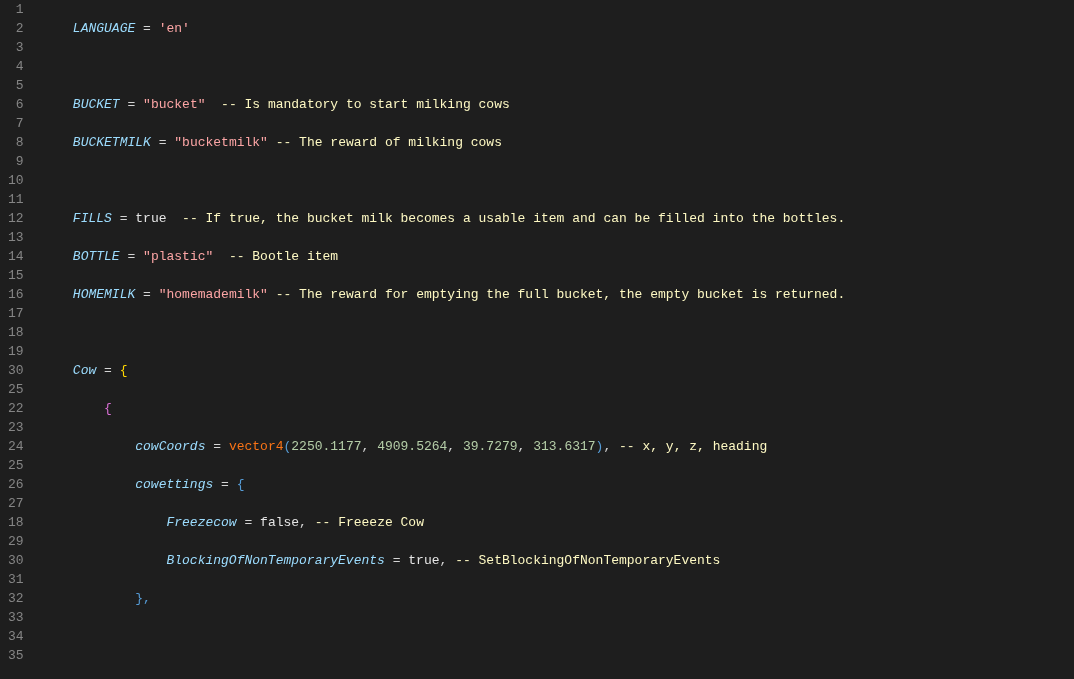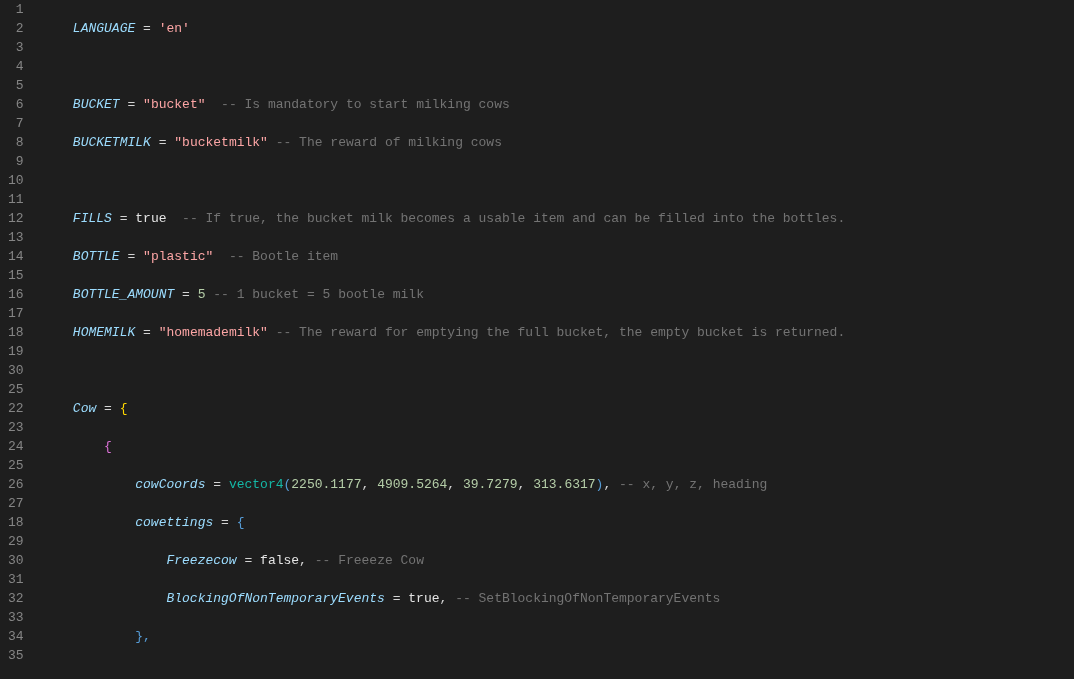--- a/index.html
+++ b/index.html
@@ -30,22 +30,22 @@
   .code {
     flex: 1;
     padding-left: 4px;
     white-space: pre;
   }
   .code .line { height: 19px; }
   .c-key   { color: #9cdcfe; font-style: italic; }   
   .c-str   { color: #fca5a5; }   
   .c-num   { color: #b5cea8; }   
   .c-bool  { color: #e5e5e5; }   
-  .c-fn    { color: #14b8a6; }   
-  .c-cmt   { color: #737373; }   
+  .c-fn    { color: #f97316; }   
+  .c-cmt   { color: #fef9c3; }   
   .c-punct { color: #d4d4d4; }   
   .c-brace { color: #ffd700; }   
   .c-brace2{ color: #da70d6; }   
   .c-brace3{ color: #569cd6; }
 </style>
 </head>
 <body>
 
 <div class="editor">
   <div class="gutter">
@@ -87,21 +87,20 @@
   </div>
 
   <div class="code">
 <div class="line">    <span class="c-key">LANGUAGE</span> <span class="c-punct">=</span> <span class="c-str">'en'</span></div>
 <div class="line"></div>
 <div class="line">    <span class="c-key">BUCKET</span> <span class="c-punct">=</span> <span class="c-str">"bucket"</span>  <span class="c-cmt">-- Is mandatory to start milking cows</span></div>
 <div class="line">    <span class="c-key">BUCKETMILK</span> <span class="c-punct">=</span> <span class="c-str">"bucketmilk"</span> <span class="c-cmt">-- The reward of milking cows</span></div>
 <div class="line"></div>
 <div class="line">    <span class="c-key">FILLS</span> <span class="c-punct">=</span> <span class="c-bool">true</span>  <span class="c-cmt">-- If true, the bucket milk becomes a usable item and can be filled into the bottles.</span></div>
 <div class="line">    <span class="c-key">BOTTLE</span> <span class="c-punct">=</span> <span class="c-str">"plastic"</span>  <span class="c-cmt">-- Bootle item</span></div>
-<div class="line">    <span class="c-key">BOTTLE_AMOUNT</span> <span class="c-punct">=</span> <span class="c-num">5</span> <span class="c-cmt">-- 1 bucket = 5 bootle milk</span></div>
 <div class="line">    <span class="c-key">HOMEMILK</span> <span class="c-punct">=</span> <span class="c-str">"homemademilk"</span> <span class="c-cmt">-- The reward for emptying the full bucket, the empty bucket is returned.</span></div>
 <div class="line"></div>
 <div class="line">    <span class="c-key">Cow</span> <span class="c-punct">=</span> <span class="c-brace">{</span></div>
 <div class="line">        <span class="c-brace2">{</span></div>
 <div class="line">            <span class="c-key">cowCoords</span> <span class="c-punct">=</span> <span class="c-fn">vector4</span><span class="c-brace3">(</span><span class="c-num">2250.1177</span><span class="c-punct">, </span><span class="c-num">4909.5264</span><span class="c-punct">, </span><span class="c-num">39.7279</span><span class="c-punct">, </span><span class="c-num">313.6317</span><span class="c-brace3">)</span><span class="c-punct">,</span> <span class="c-cmt">-- x, y, z, heading</span></div>
 <div class="line">            <span class="c-key">cowettings</span> <span class="c-punct">=</span> <span class="c-brace3">{</span></div>
 <div class="line">                <span class="c-key">Freezecow</span> <span class="c-punct">=</span> <span class="c-bool">false</span><span class="c-punct">,</span> <span class="c-cmt">-- Freeeze Cow</span></div>
 <div class="line">                <span class="c-key">BlockingOfNonTemporaryEvents</span> <span class="c-punct">=</span> <span class="c-bool">true</span><span class="c-punct">,</span> <span class="c-cmt">-- SetBlockingOfNonTemporaryEvents</span></div>
 <div class="line">            <span class="c-brace3">},</span></div>
 

